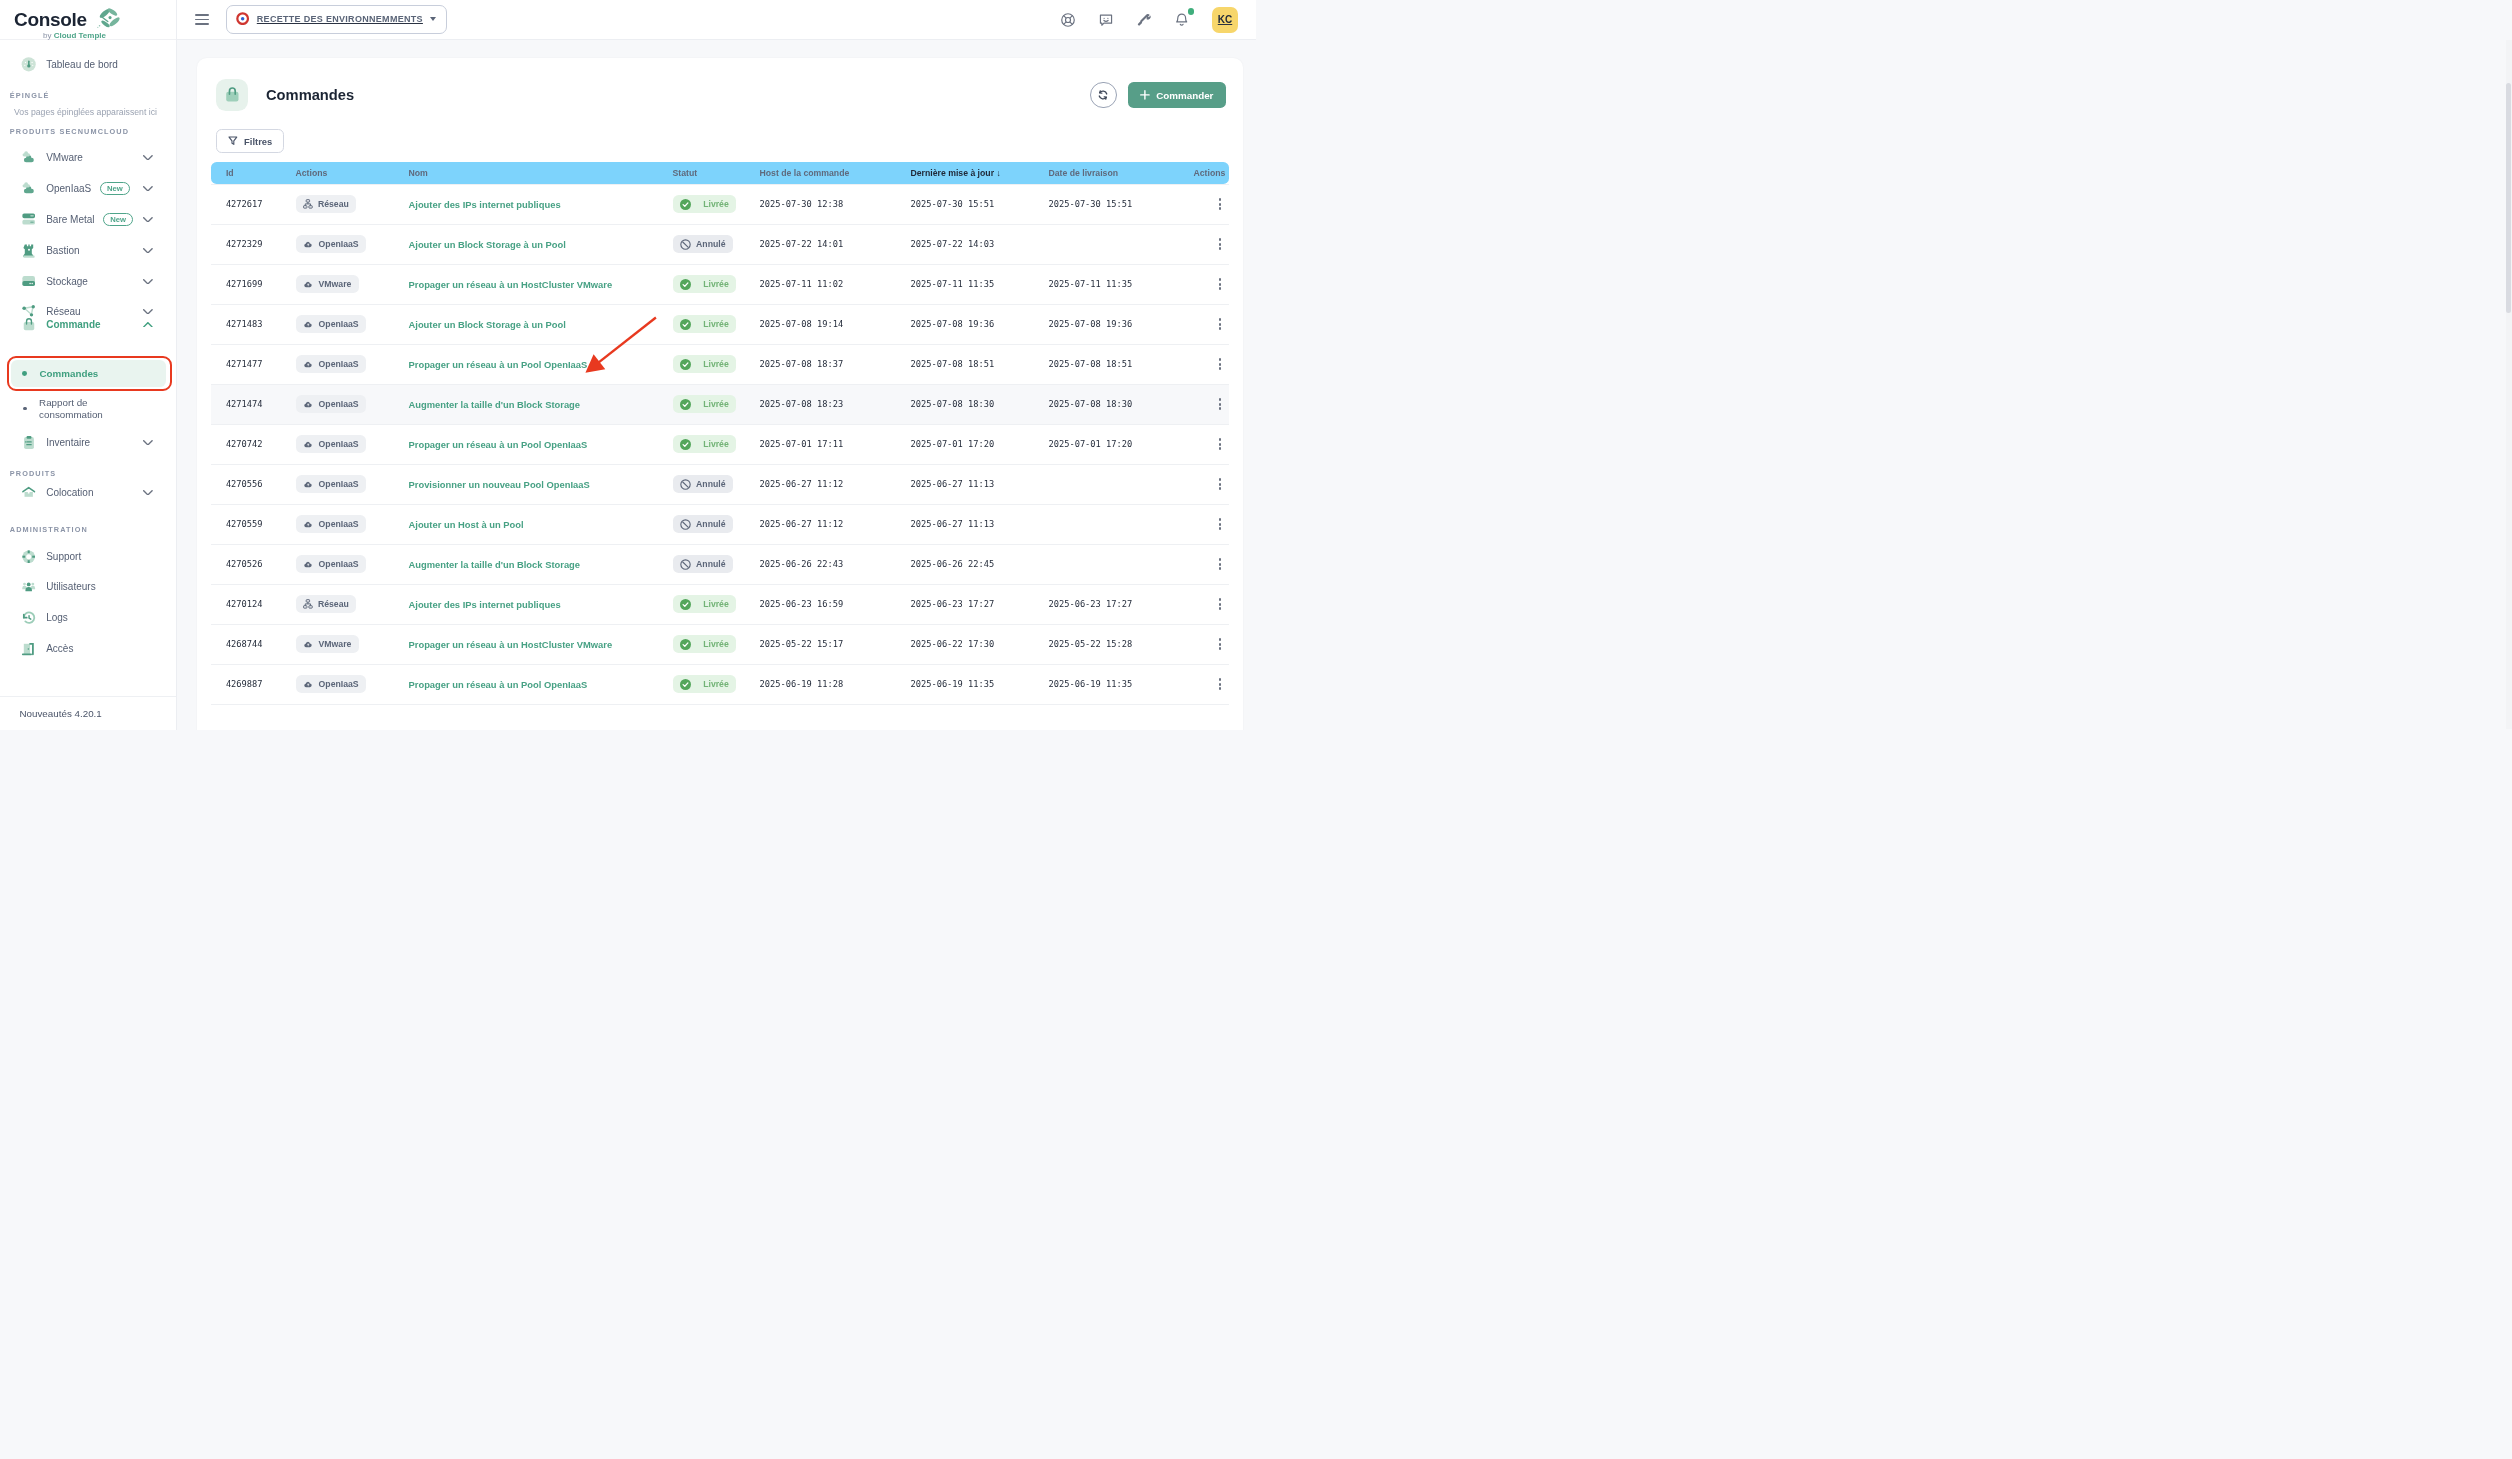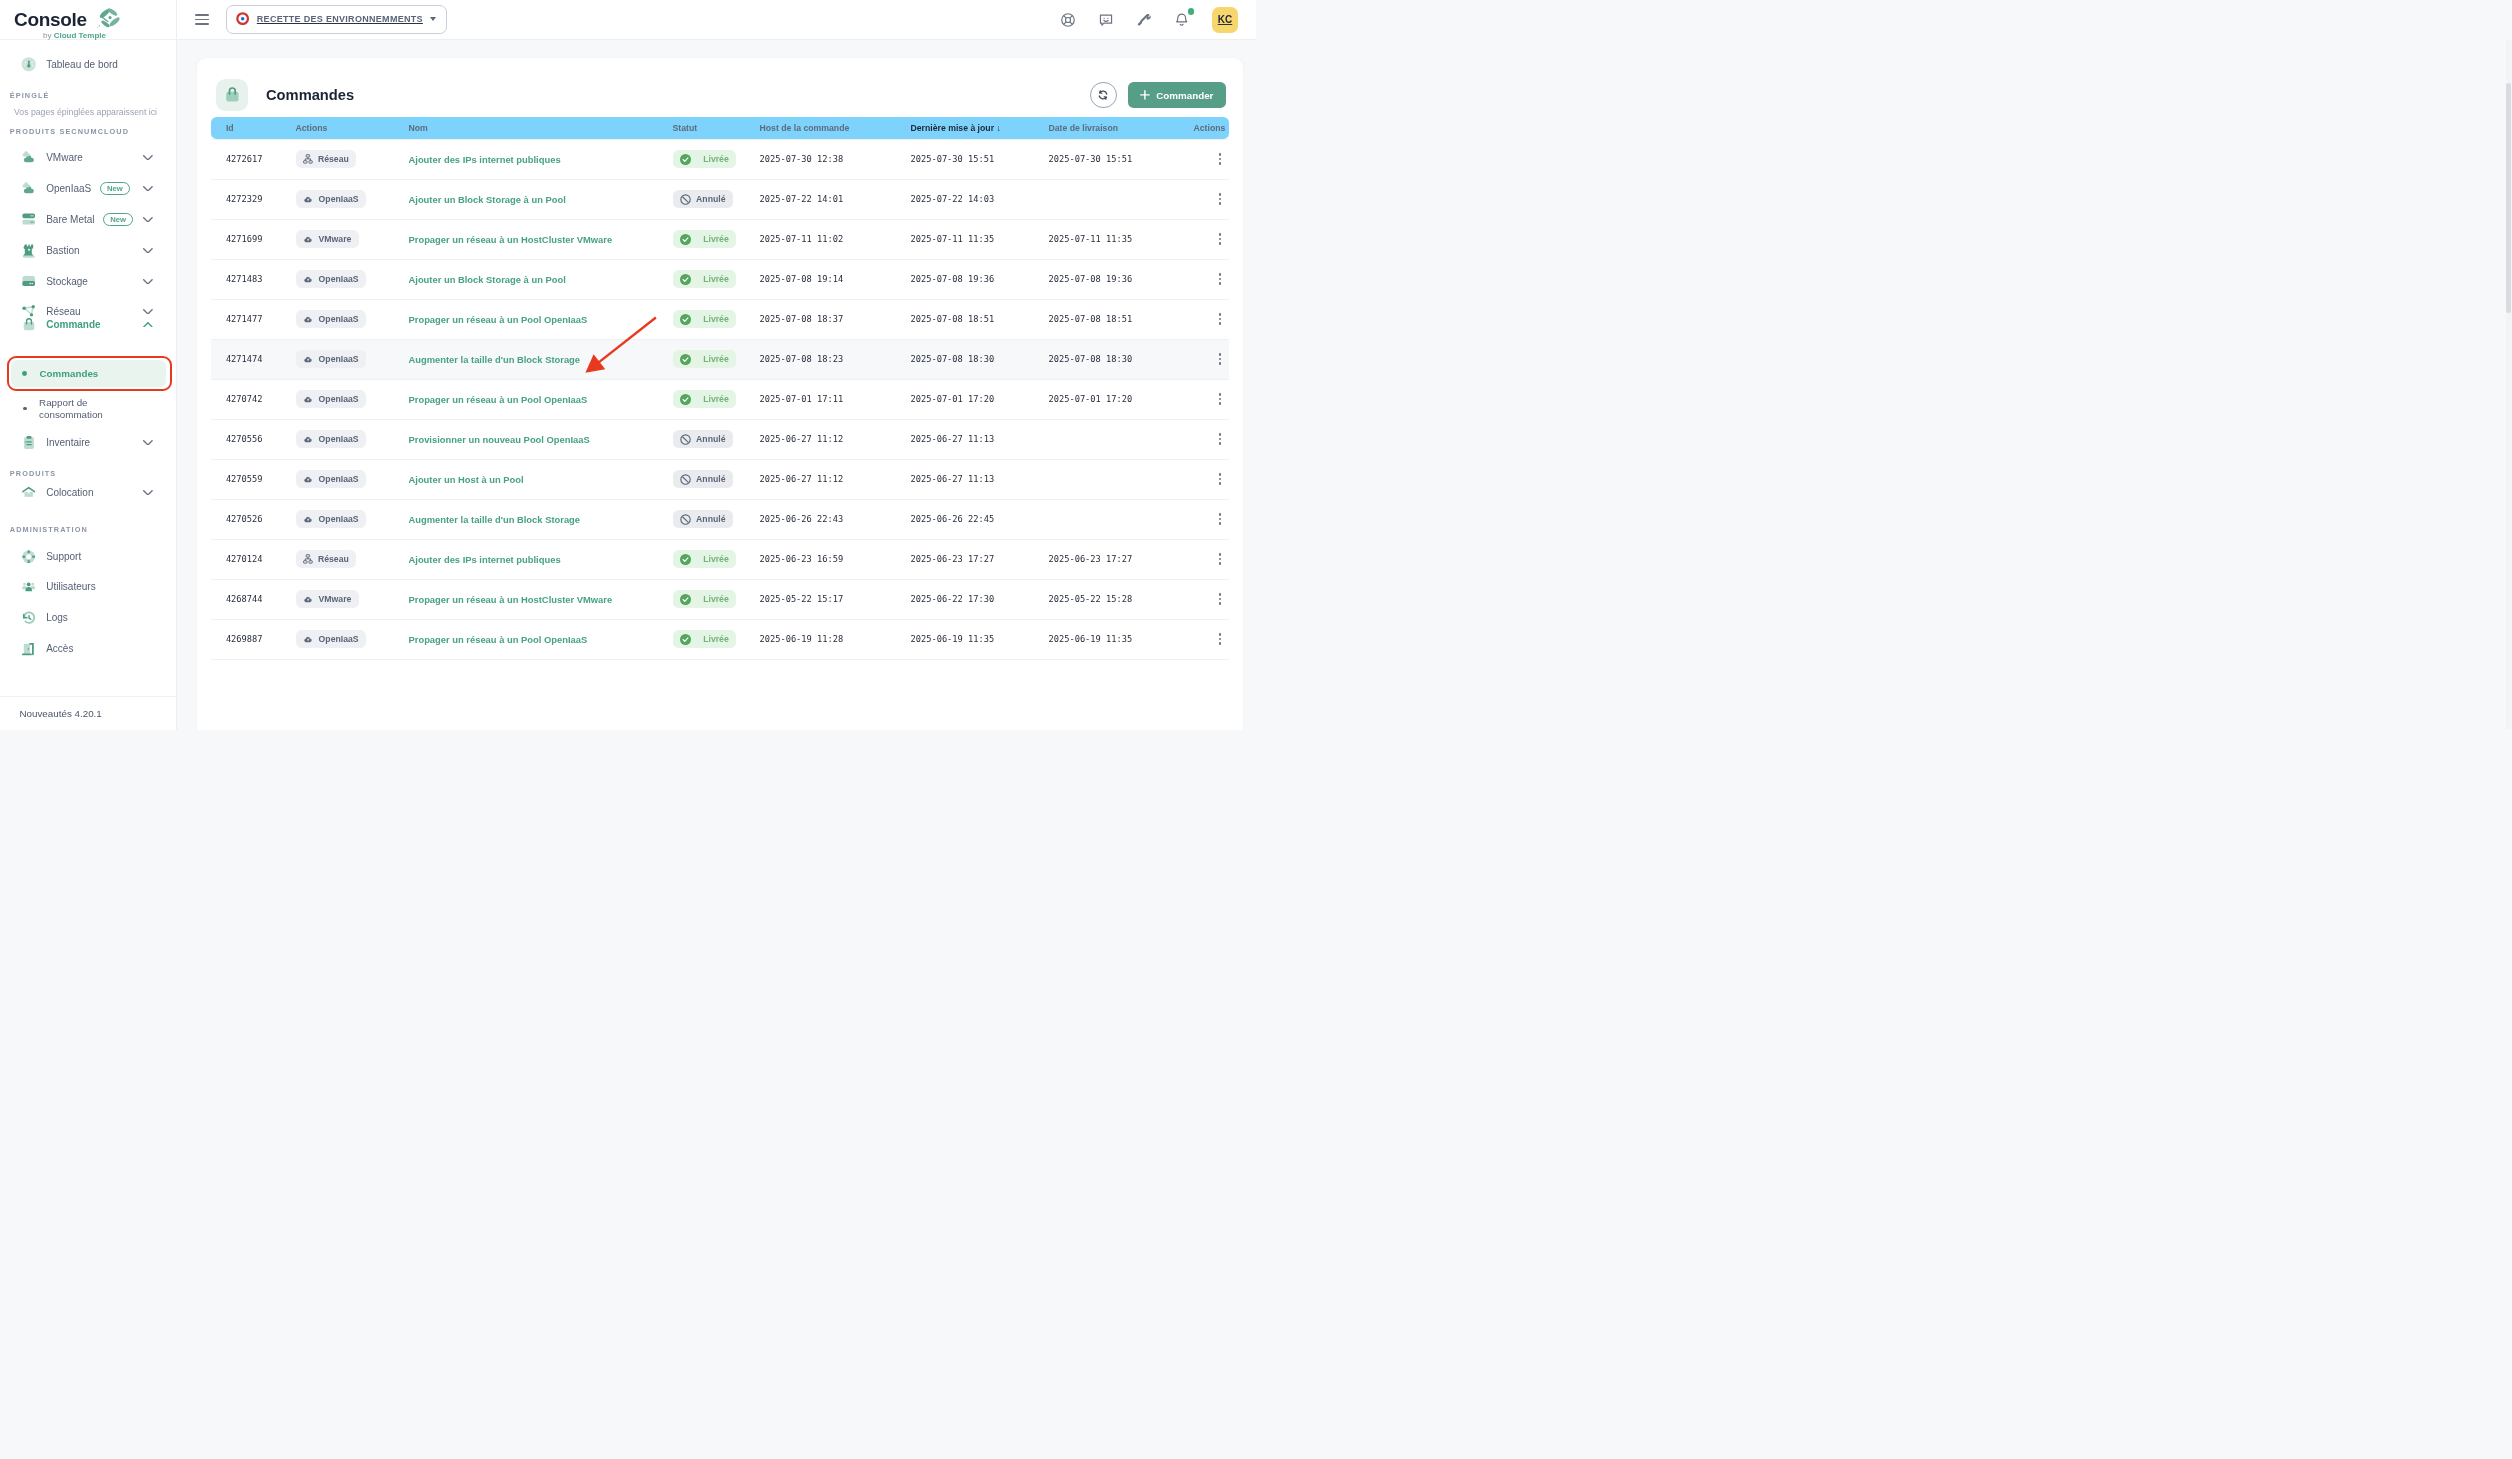--- a/index.html
+++ b/index.html
@@ -444,20 +444,28 @@
             </button>
             <button class="commander-btn">
               <svg width="9.8" height="9.8" viewBox="0 0 14 14">
                   <path d="M7 1v12M1 7h12" stroke="#fff" stroke-width="2" stroke-linecap="round"></path>
                 </svg>
               <span>Commander</span>
             </button>
           </div>
         </div>
 
+        <div class="filters-row">
+          <button class="filters-btn">
+            <svg width="9.8" height="9.8" viewBox="0 0 14 14" fill="none" stroke="#4a5468" stroke-width="1.6">
+                <path d="M1.5 1.5h11L8.3 7v5l-2.6-1.6V7z" stroke-linejoin="round"></path>
+              </svg>
+            <span>Filtres</span>
+          </button>
+        </div>
 
         <div class="table">
           <div class="tgrid thead">
             <div class="th">Id</div>
             <div class="th">Actions</div>
             <div class="th">Nom</div>
             <div class="th">Statut</div>
             <div class="th">Host de la commande</div>
             <div class="th sorted"><span>Dernière mise à jour</span> <span>↓</span></div>
             <div class="th">Date de livraison</div>

